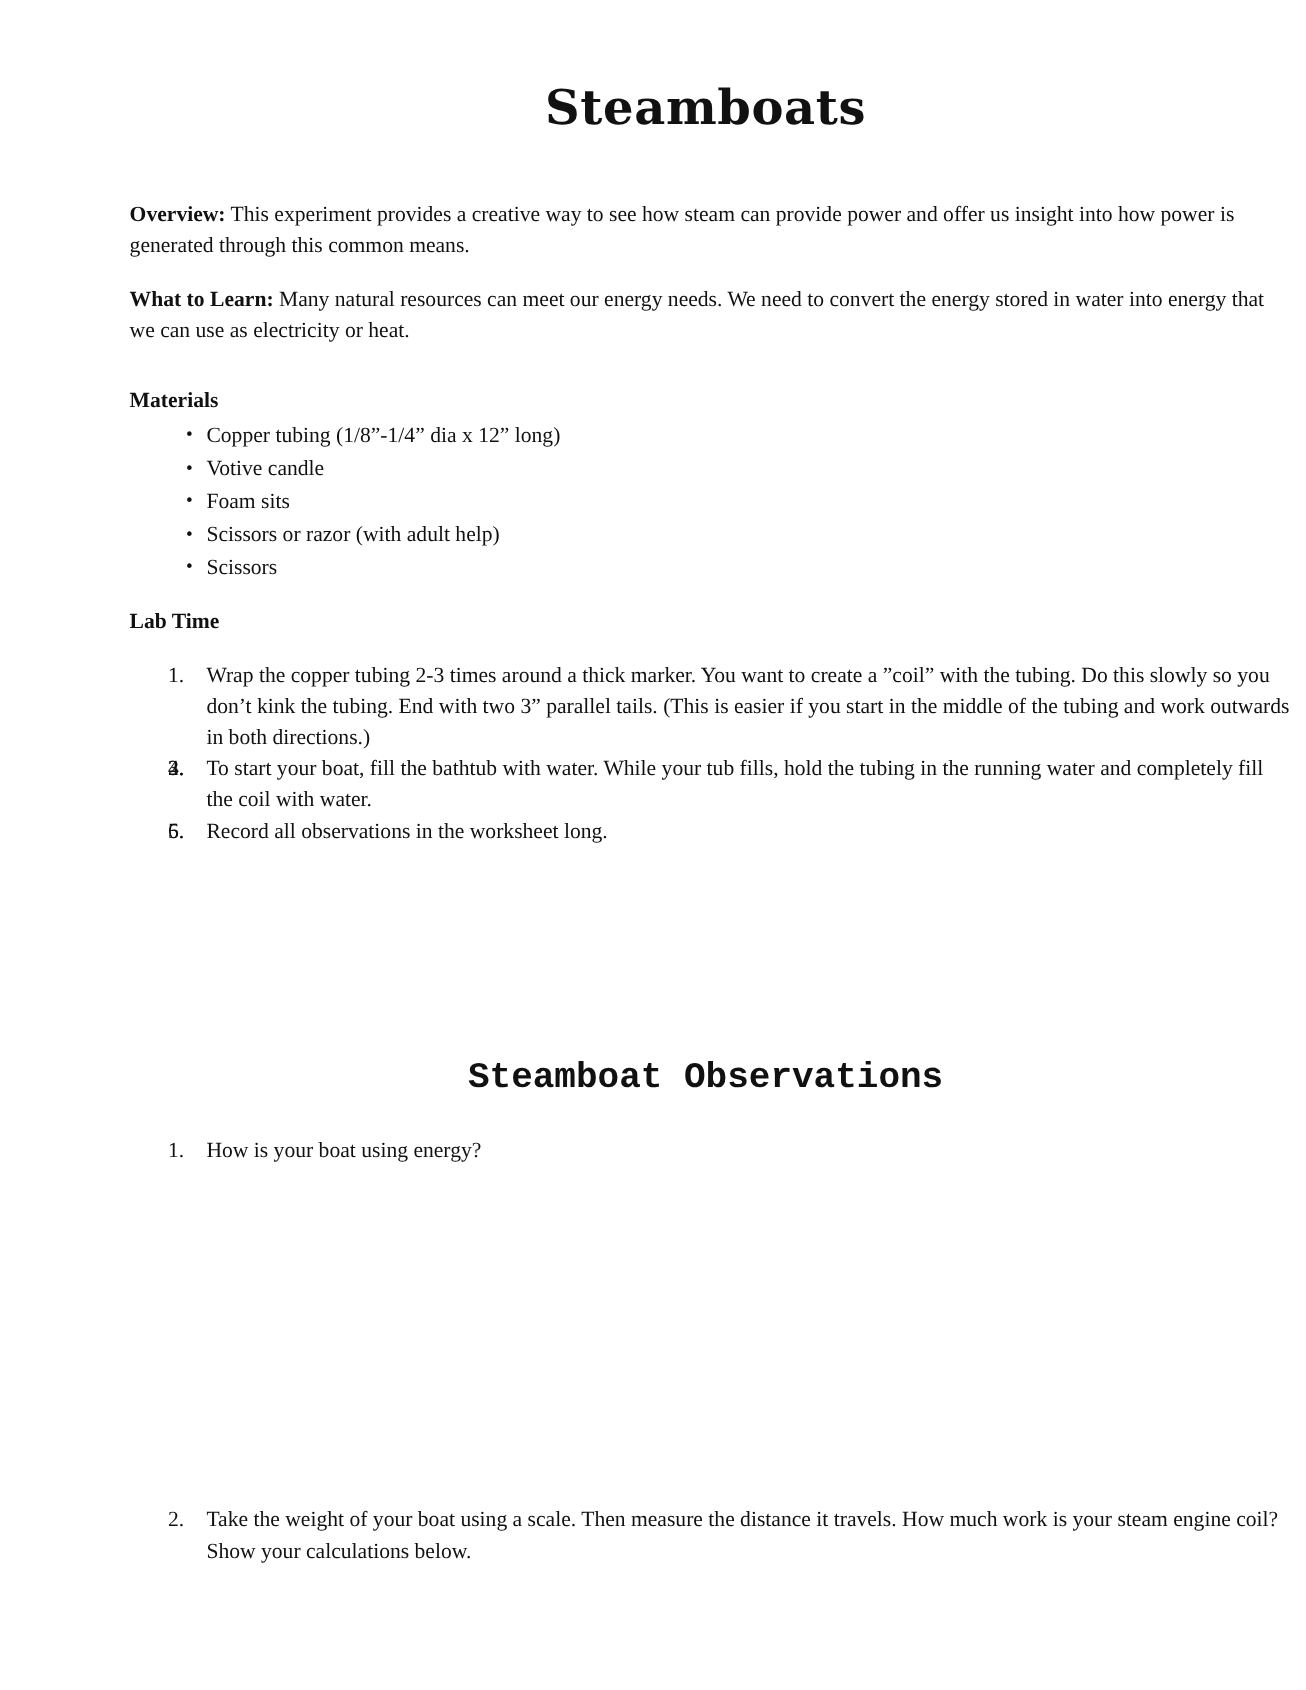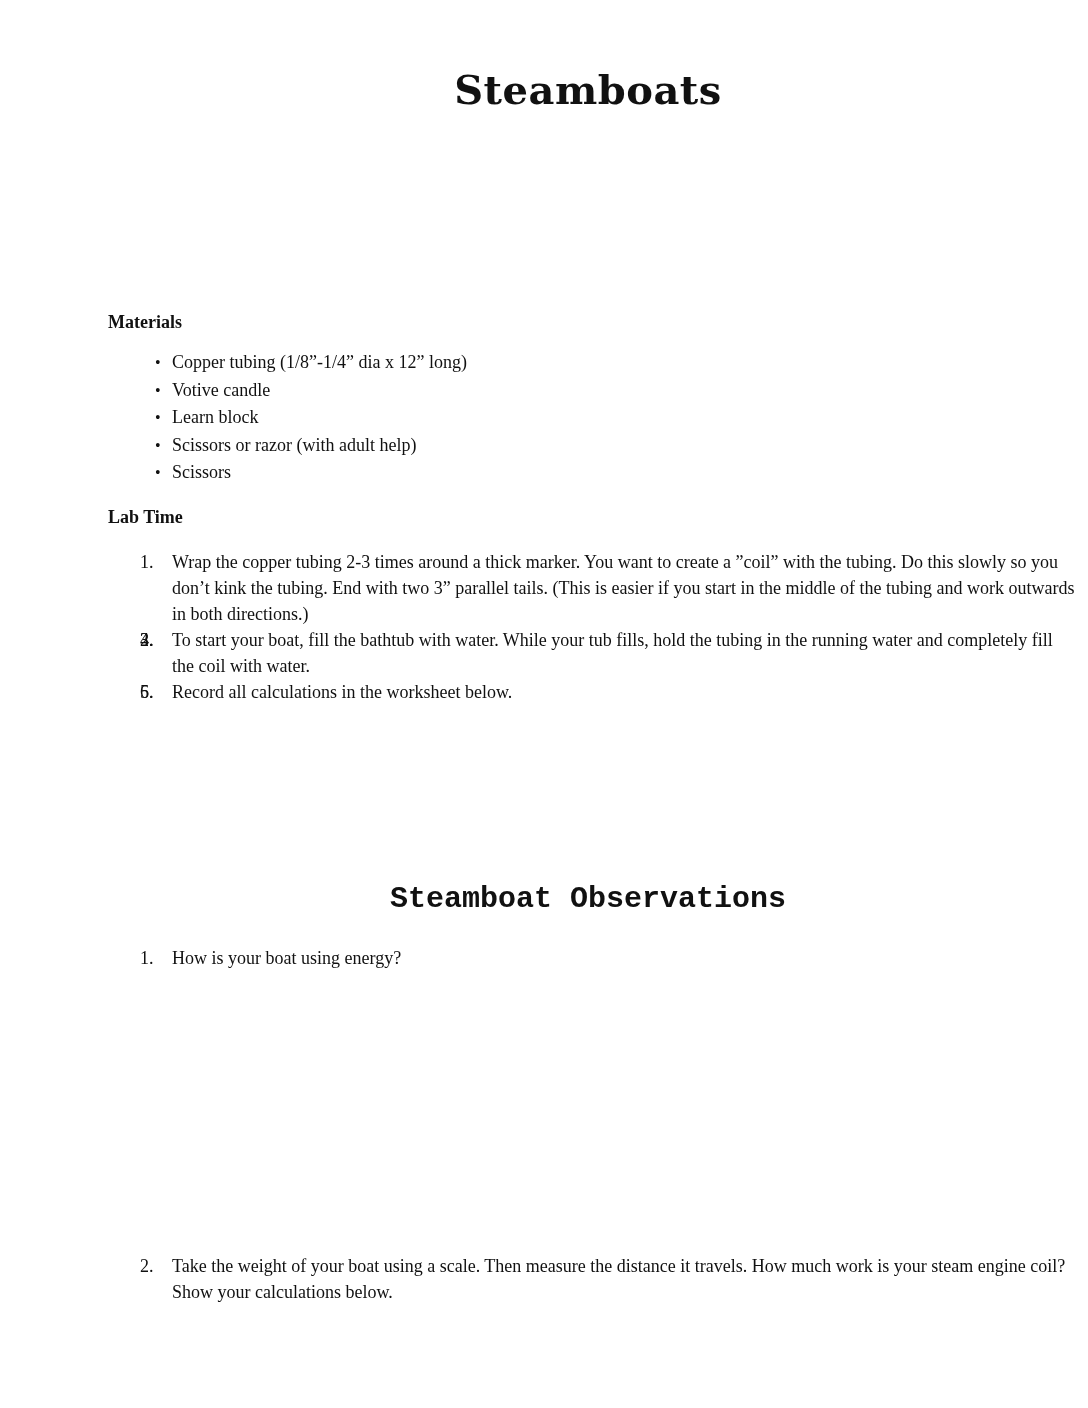--- a/index.html
+++ b/index.html
@@ -43,41 +43,47 @@
   }
   .answer-space { position: absolute; left: 128px; width: 900px; }
 </style>
 </head>
 <body>
 
 <div class="page">
 
   <h1>Steamboats</h1>
 
+  <p class="para" style="top:165px;">
+    <b>Overview:</b><span> This experiment provides a creative way to see how steam can provide power and offer us insight into how power is generated through this common means.</span>
+  </p>
 
+  <p class="para" style="top:236px;">
+    <b>What to Learn:</b><span> Many natural resources can meet our energy needs. We need to convert the energy stored in water into energy that we can use as electricity or heat.</span>
+  </p>
 
-  <p class="heading" style="top:312px;">Materials</p>
+  <p class="heading" style="top:323px;">Materials</p>
 
   <ul class="materials">
     <li><span class="bullet">•</span><span>Copper tubing (1/8”-1/4” dia x 12” long)</span></li>
     <li><span class="bullet">•</span><span>Votive candle</span></li>
-    <li><span class="bullet">•</span><span>Learn block</span></li>
+    <li><span class="bullet">•</span><span>Foam sits</span></li>
     <li><span class="bullet">•</span><span>Scissors or razor (with adult help)</span></li>
     <li><span class="bullet">•</span><span>Scissors</span></li>
   </ul>
 
   <p class="heading" style="top:507px;">Lab Time</p>
 
   <ol class="steps" style="top:549px;">
     <li><span class="num">1.</span><span>Wrap the copper tubing 2-3 times around a thick marker. You want to create a ”coil” with the tubing. Do this slowly so you don’t kink the tubing. End with two 3” parallel tails. (This is easier if you start in the middle of the tubing and work outwards in both directions.)</span></li>
     <li><span class="num">2.</span></li>
     <li><span class="num">3.</span></li>
     <li><span class="num">4.</span><span>To start your boat, fill the bathtub with water. While your tub fills, hold the tubing in the running water and completely fill the coil with water.</span></li>
     <li><span class="num">5.</span></li>
-    <li><span class="num">6.</span><span>Record all calculations in the worksheet below.</span></li>
+    <li><span class="num">6.</span><span>Record all observations in the worksheet long.</span></li>
   </ol>
 
   <h2>Steamboat Observations</h2>
 
   <ol class="steps" style="top:945px;">
     <li><span class="num">1.</span><span>How is your boat using energy?</span></li>
   </ol>
 
   <div class="answer-space" style="top:985px; height:260px;"></div>
 

